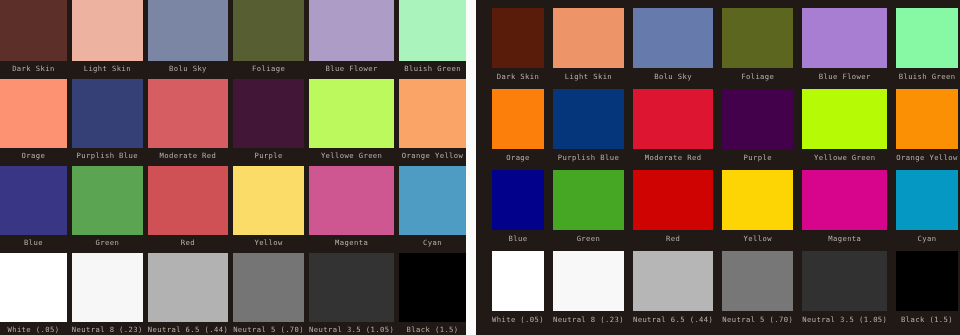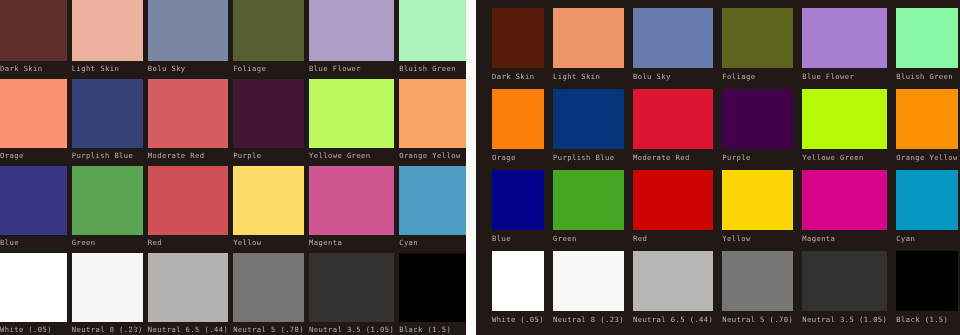--- a/index.html
+++ b/index.html
@@ -74,20 +74,21 @@
     display: block;
   }
   .panel-left .swatch { height: 69px; }
   .panel-right .swatch { height: 60px; }
 
   .swatch-label {
     color: #b9b1ac;
     font-size: 7.2px;
     line-height: 1;
     letter-spacing: 0.4px;
+    text-align: center;
     white-space: nowrap;
     overflow: visible;
   }
   .panel-left .swatch-label {
     height: 14px;
     padding-top: 4px;
   }
   .panel-right .swatch-label {
     height: 16px;
     padding-top: 5px;

